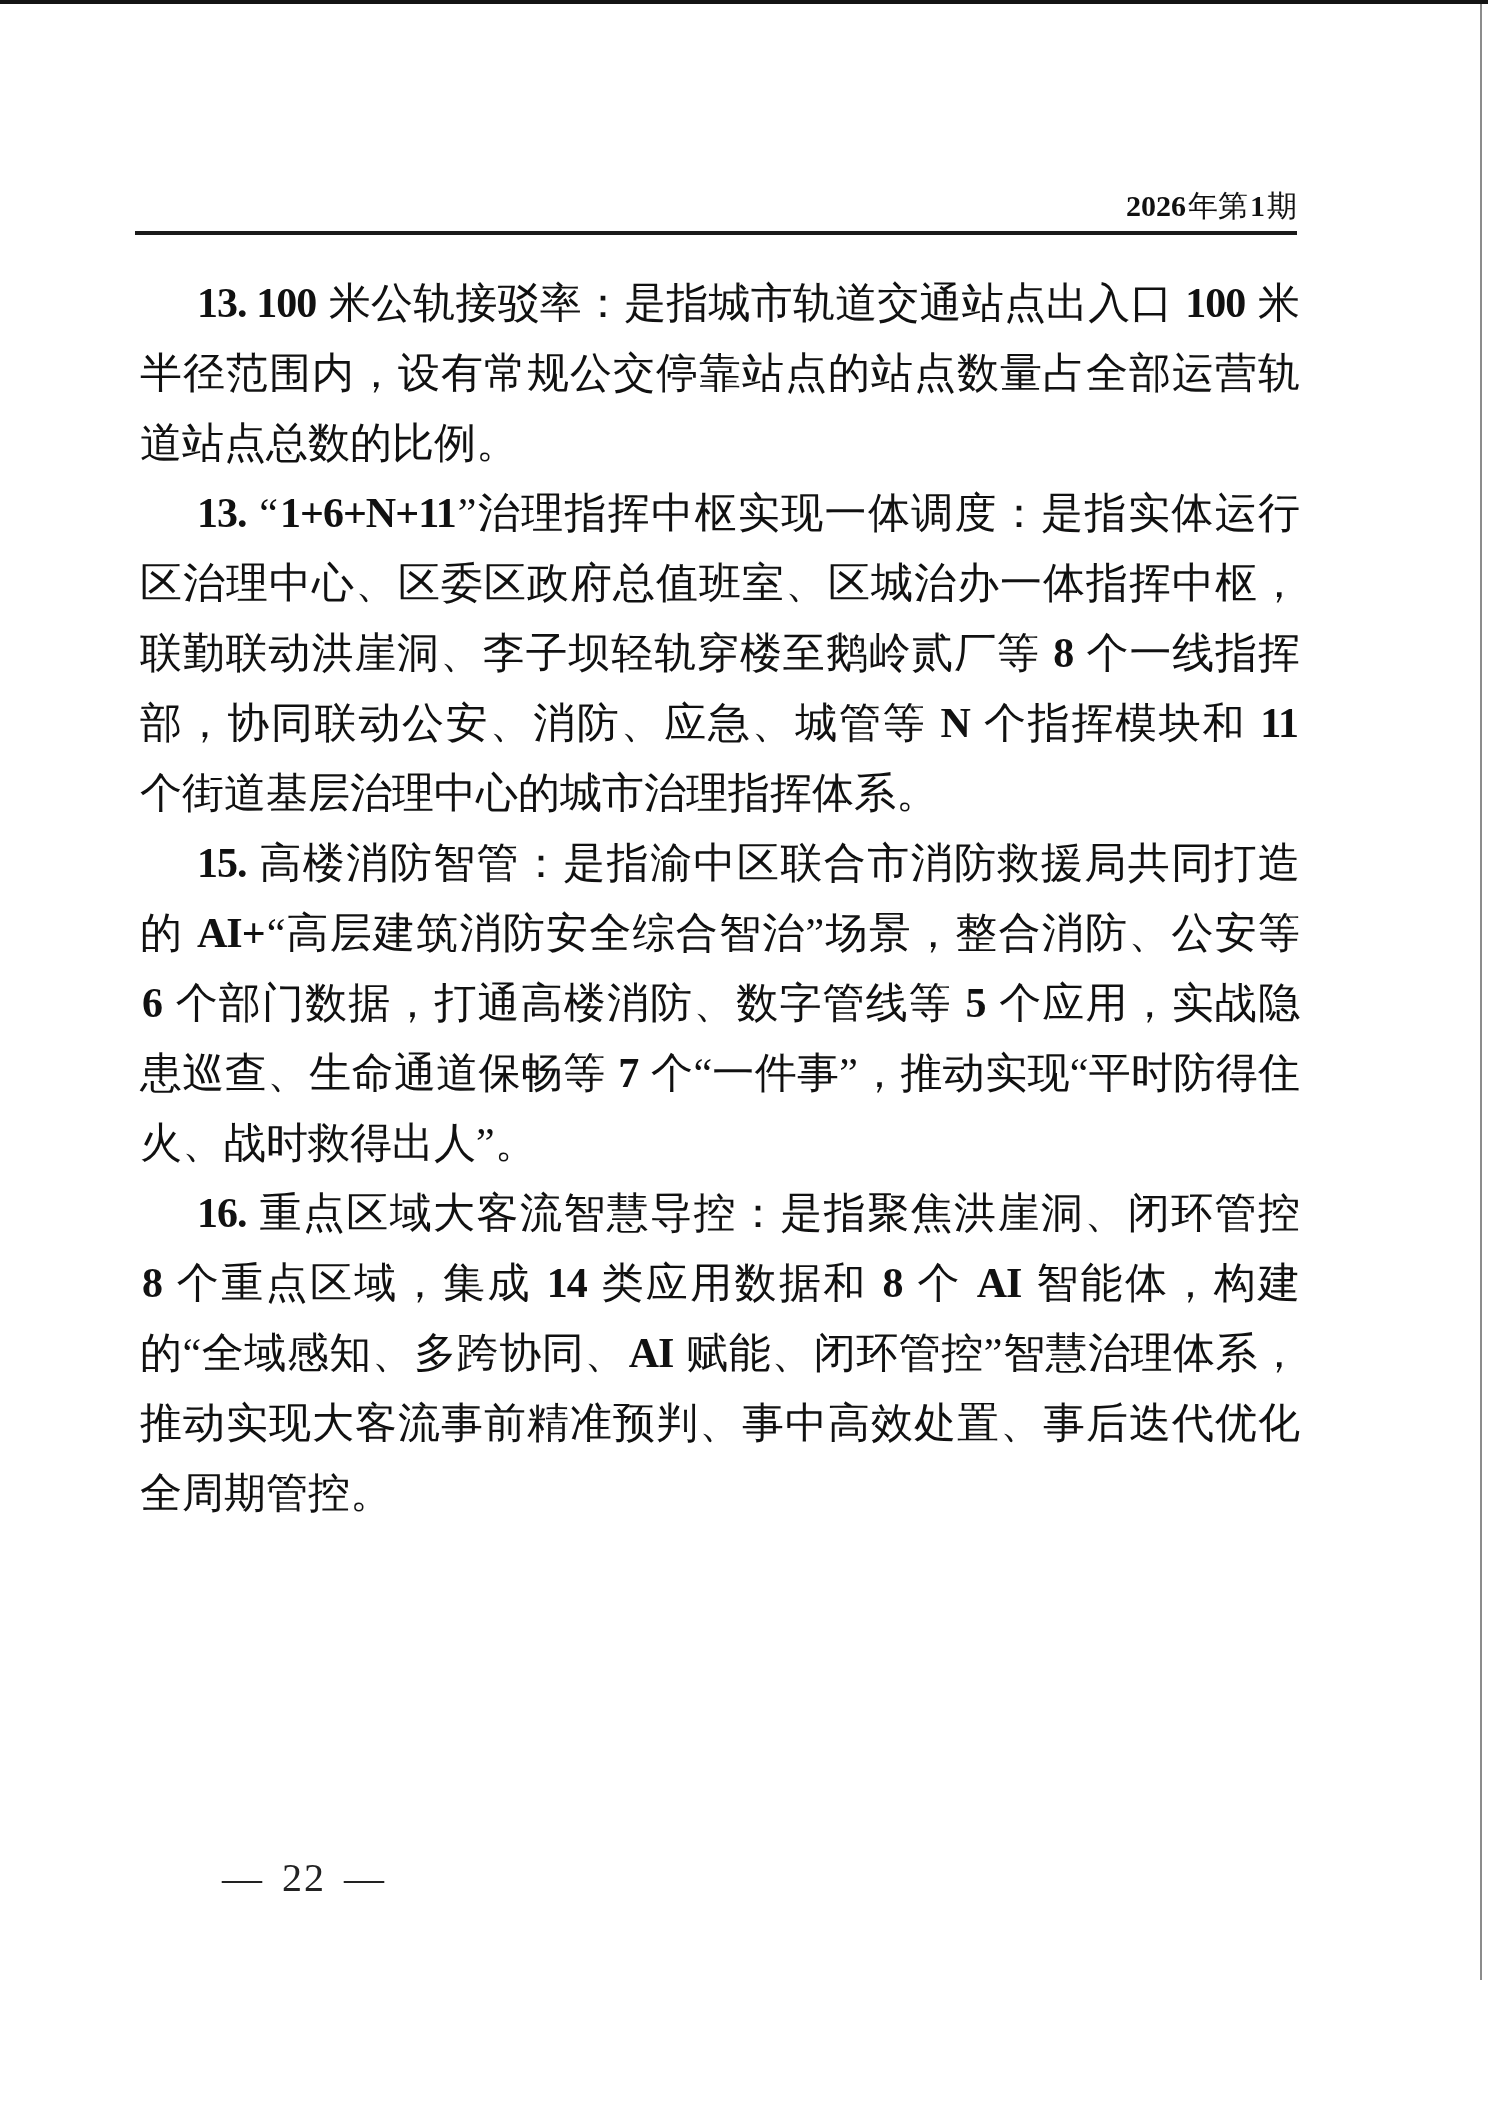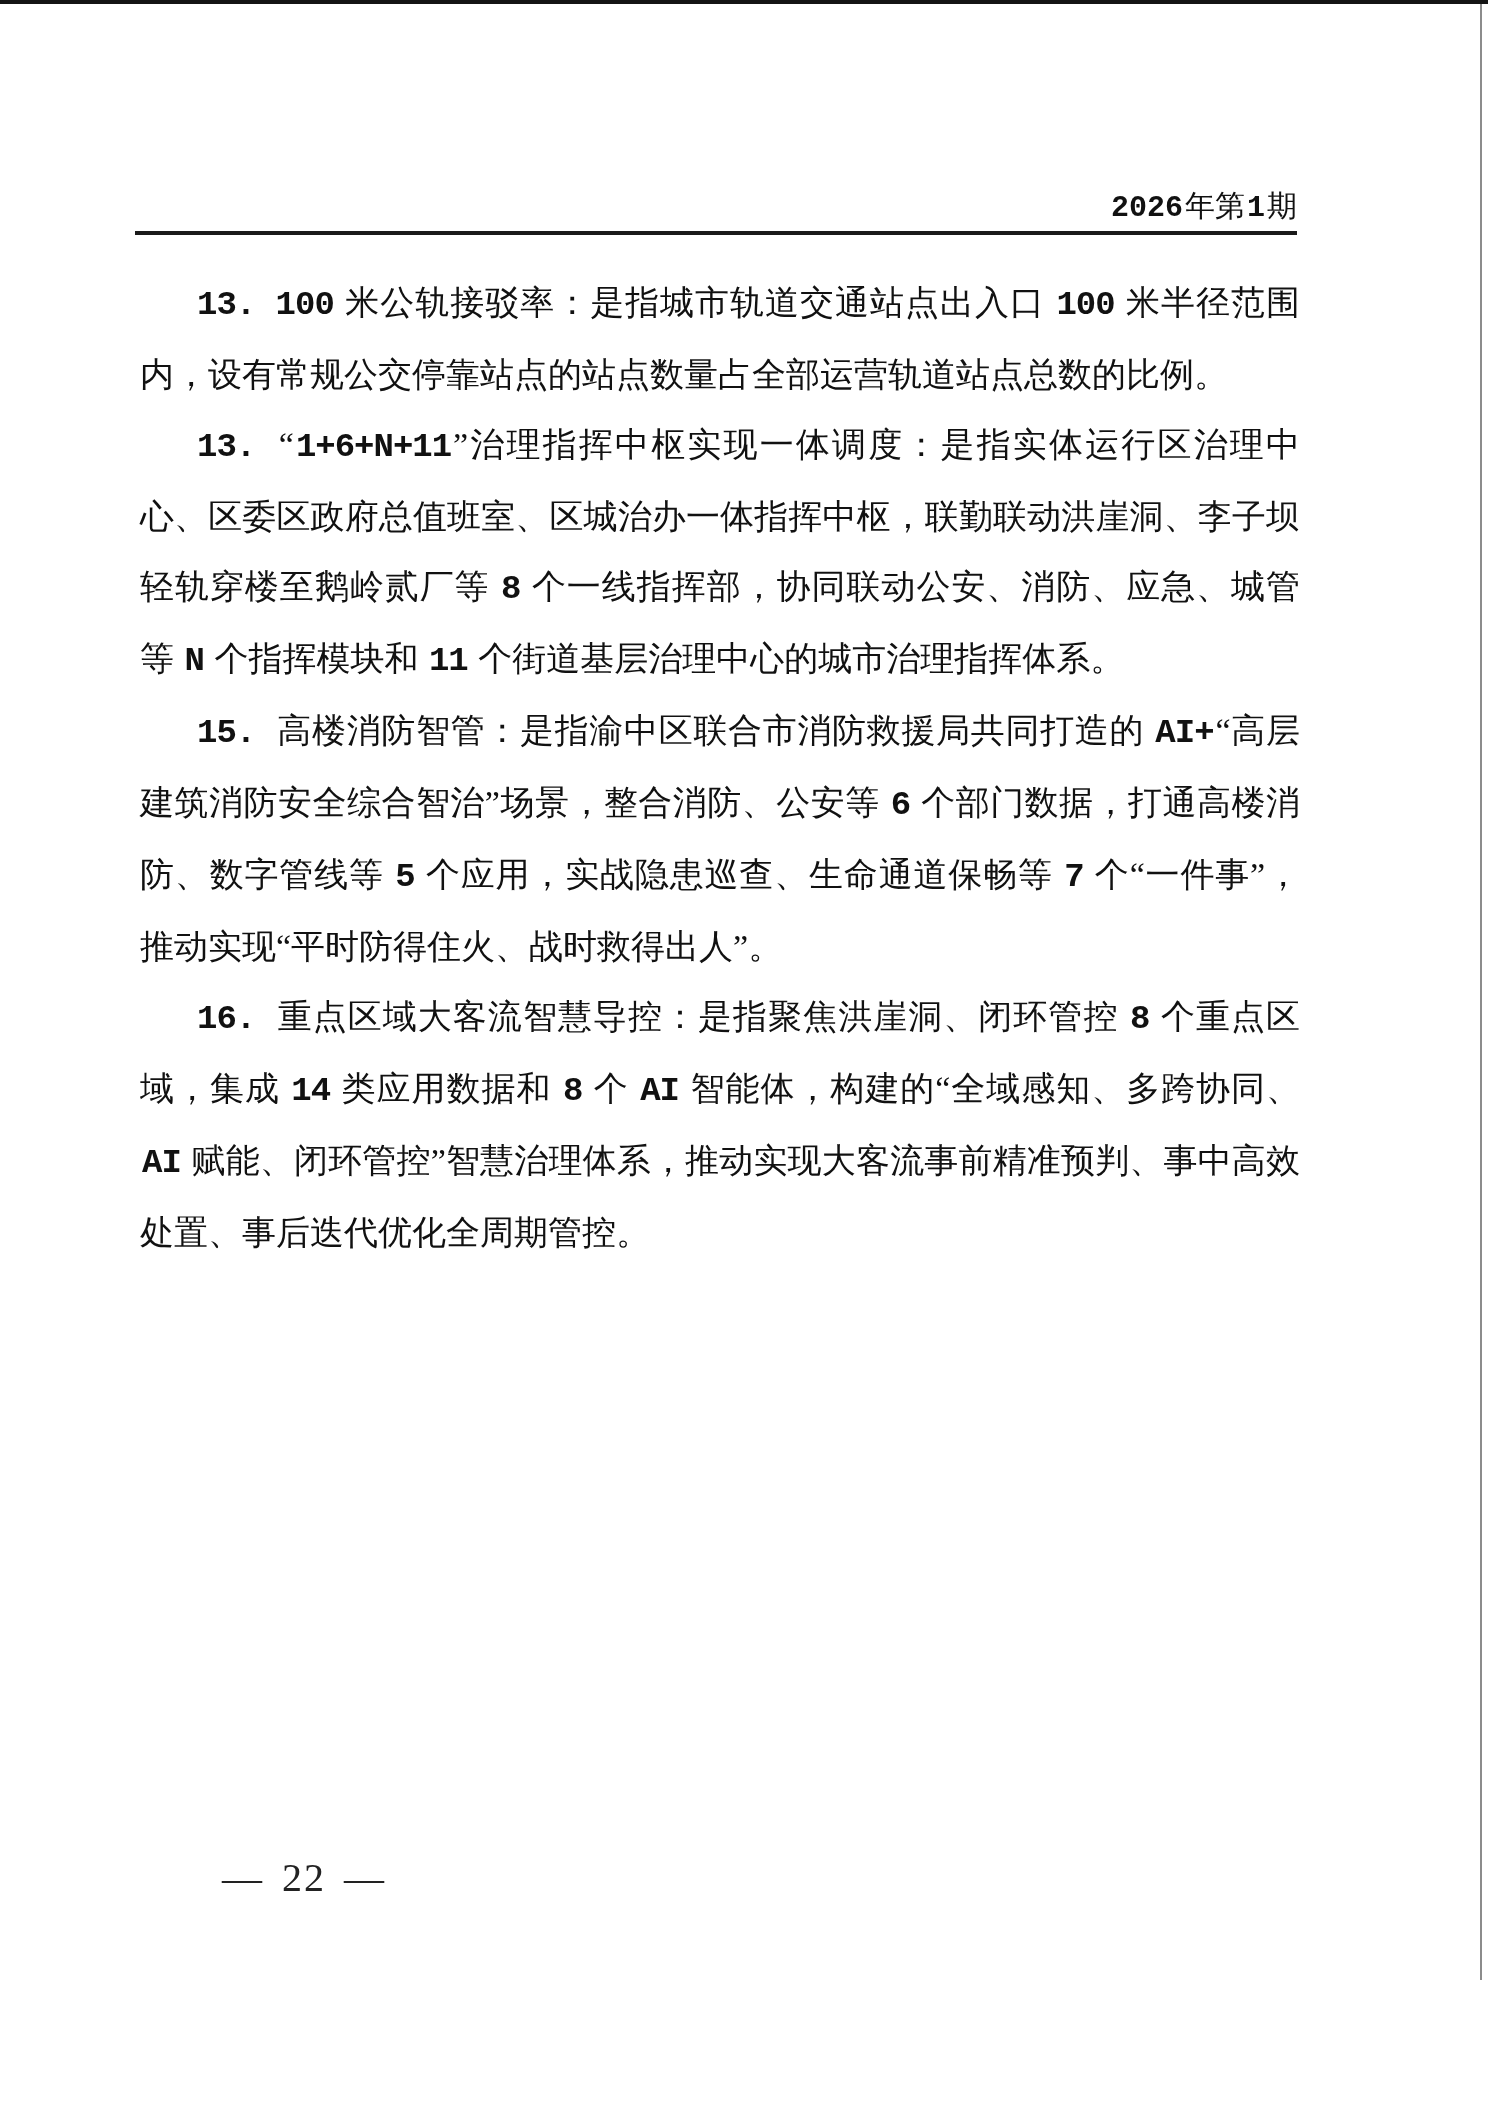--- a/index.html
+++ b/index.html
@@ -14,26 +14,26 @@
     color:var(--text);
   }
   .top-bar{position:absolute;left:0;top:0;width:1488px;height:4px;background:var(--top_bar);}
   .edge-line{position:absolute;left:1480px;top:4px;width:2px;height:1976px;background:var(--edge_line);}
   .header{position:absolute;left:140px;top:184px;width:1157px;height:44px;font-size:30px;line-height:44px;}
   .header-title{position:absolute;left:0;top:0;letter-spacing:1px;}
   .header-issue{position:absolute;right:0;top:0;}
   .header-rule{position:absolute;left:135px;top:231px;width:1162px;height:4px;background:var(--rule);}
   .doc-body{
     position:absolute;left:140px;top:268px;width:1160px;
-    font-size:34px;line-height:70px;
+    font-size:42px;line-height:70px;
     text-align:justify;text-justify:inter-ideograph;
   }
   .doc-body p{margin:0;padding:0;text-indent:55px;}
   .num{
-    font-family:Liberation Mono, monospace;
+    font-family:Liberation Serif, serif;
     font-weight:bold;
     letter-spacing:-1px;
     margin:0 2px;
   }
   .header .num{letter-spacing:0;}
   .footer{
     position:absolute;left:222px;top:1852px;
     font-size:40px;line-height:52px;color:var(--footer_text);
     letter-spacing:2px;word-spacing:6px;
   }

